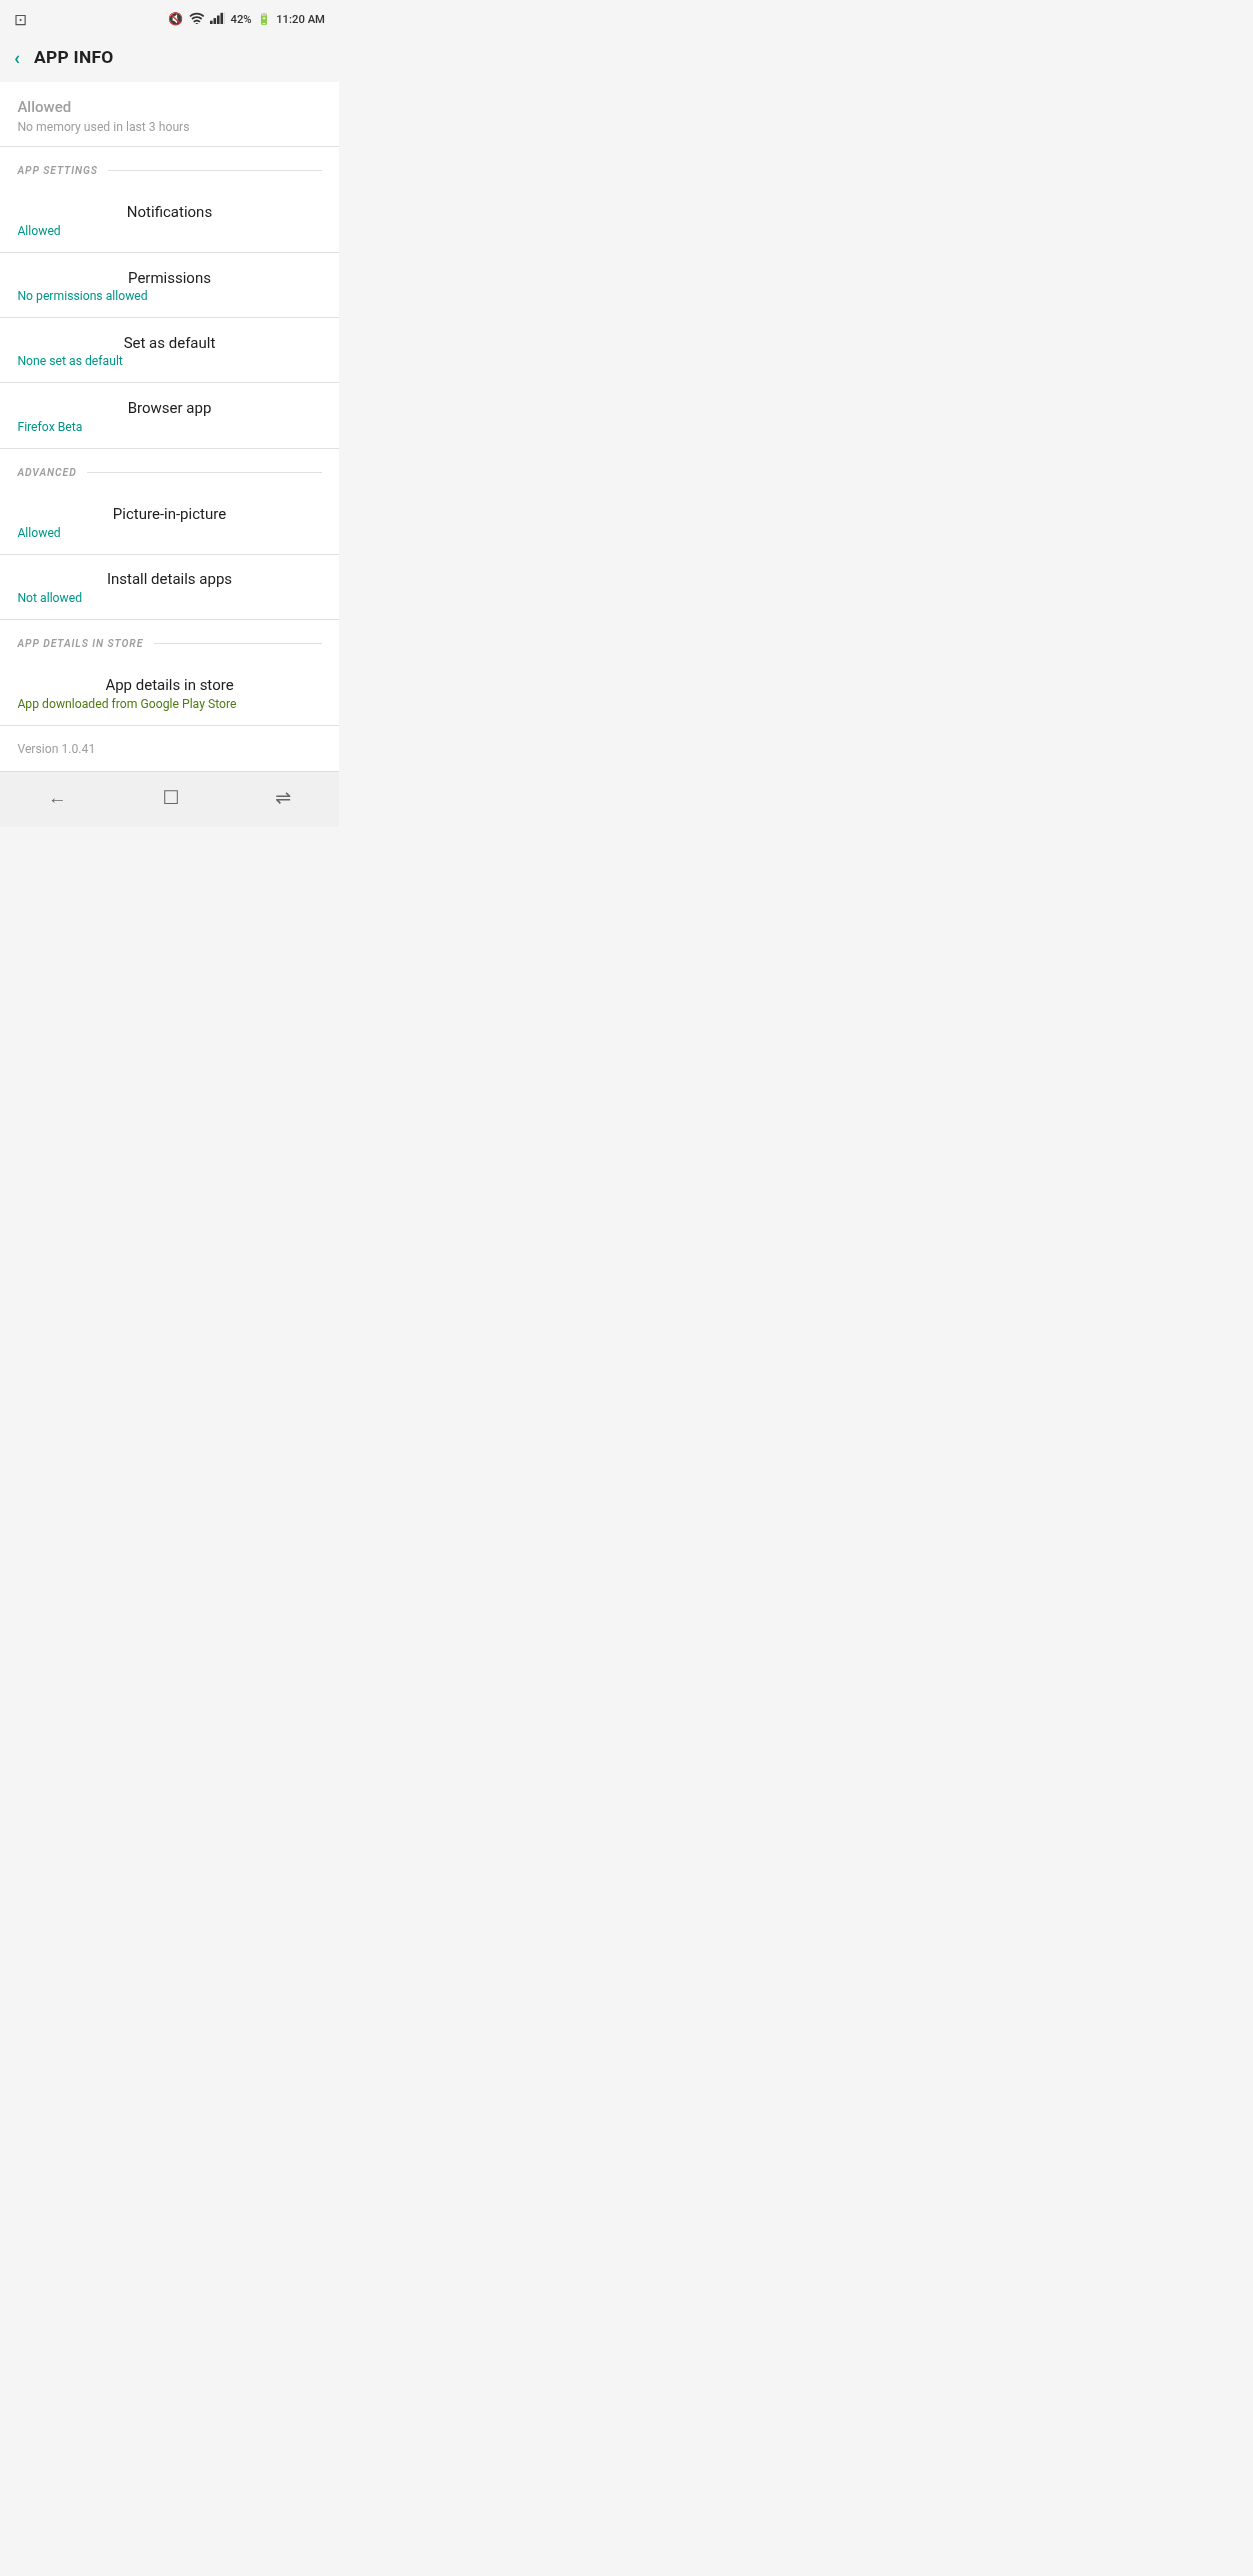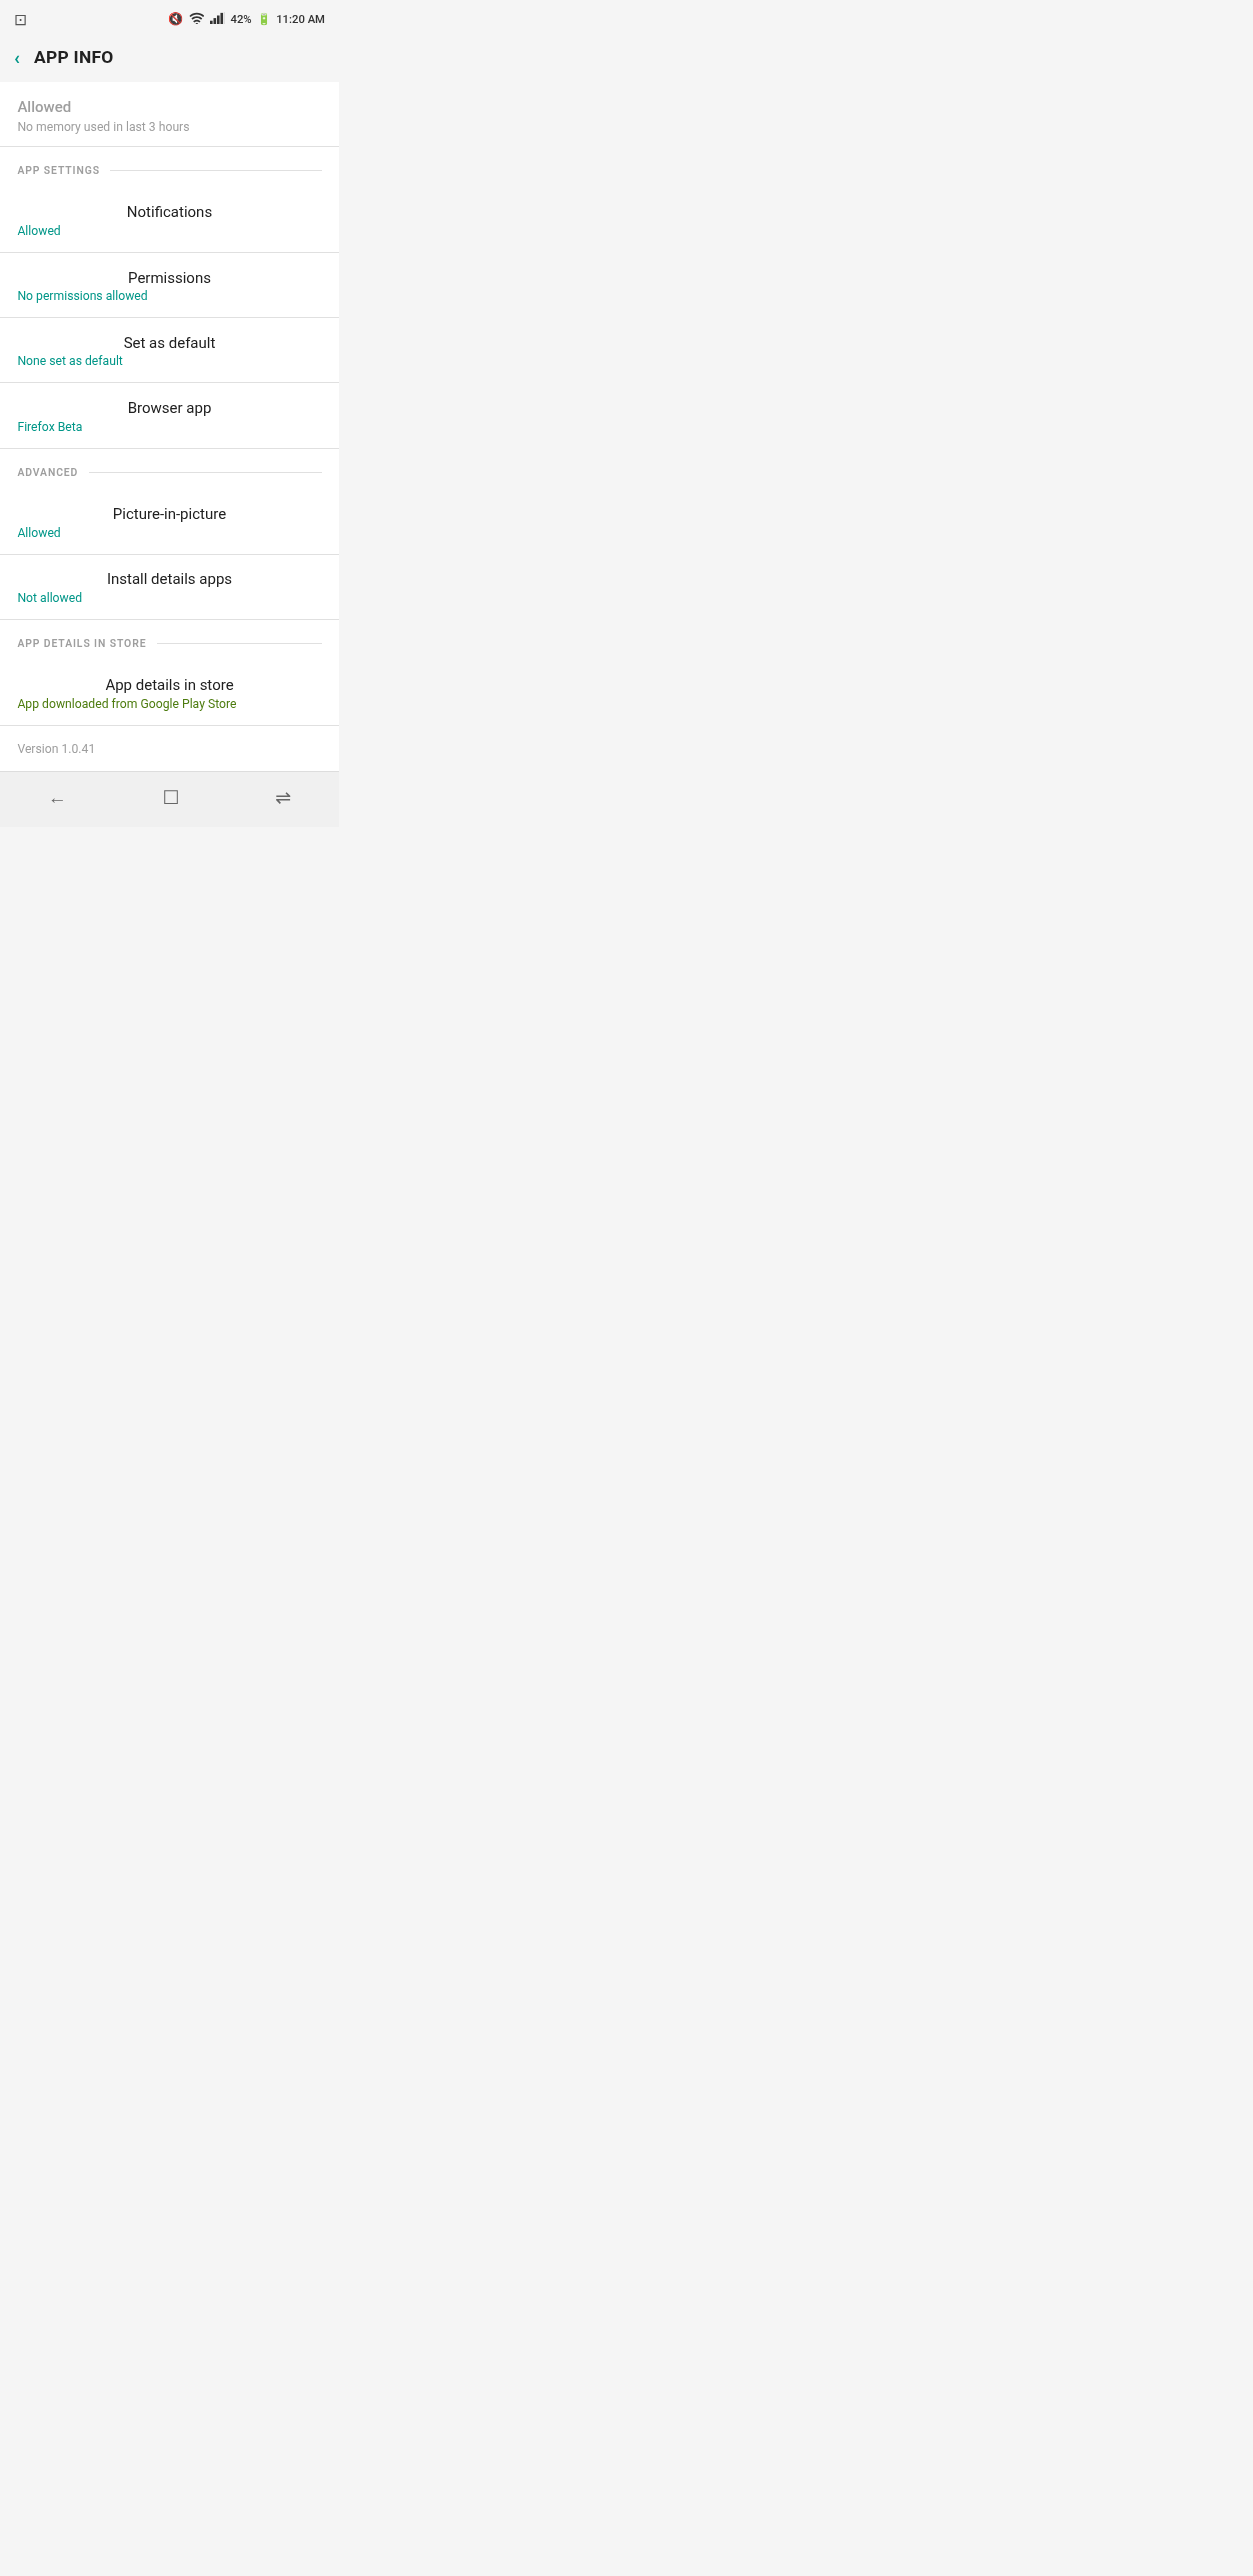--- a/index.html
+++ b/index.html
@@ -87,20 +87,21 @@
       color: #9e9e9e;
     }
 
     
     .section-header {
       display: flex;
       align-items: center;
       padding: 17.4px 17.4px 10.4px 17.4px;
       background: #fff;
       gap: 10.4px;
+      font-style: italic;
     }
     .section-header-label {
       font-size: 10.4px;
       font-weight: 600;
       color: #9e9e9e;
       letter-spacing: 0.9px;
       white-space: nowrap;
       text-transform: uppercase;
     }
     .section-divider-line {

